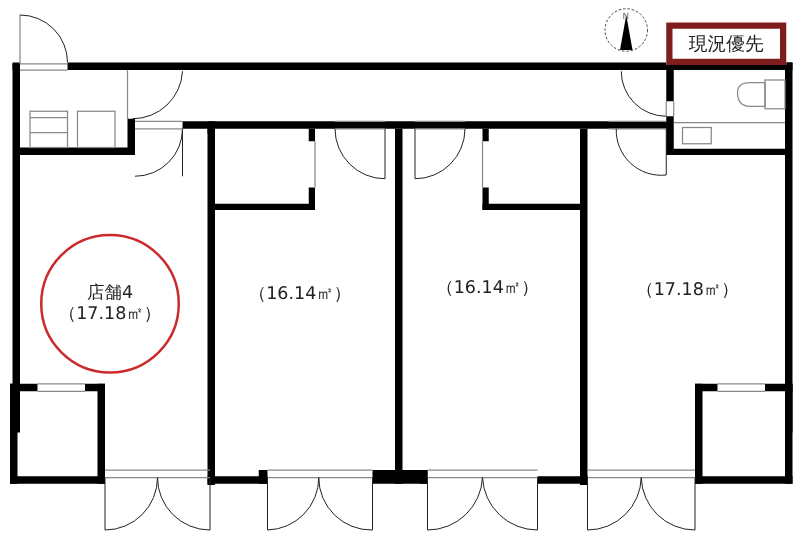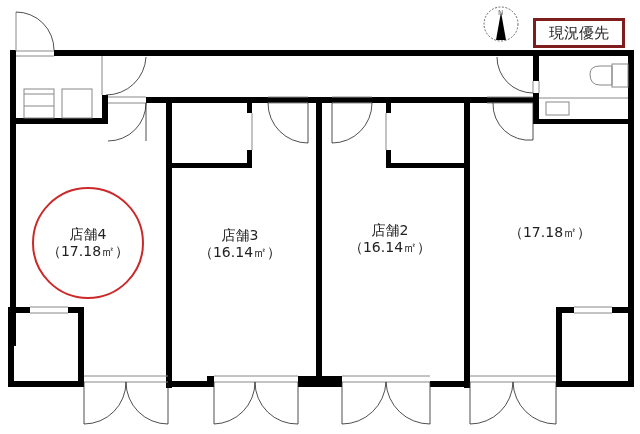--- a/index.html
+++ b/index.html
@@ -1,20 +1,20 @@
 <!DOCTYPE html>
 <html><head>
 <meta charset="utf-8">
 <style>
   html,body{margin:0;padding:0;background:#fff;}
   body{width:640px;height:434px;position:relative;overflow:hidden;font-family:"DejaVu Sans","Liberation Sans",sans-serif;}
   #plan{position:absolute;left:0;top:0;width:640px;height:434px;}
   .label{position:absolute;text-align:center;color:#222;font-size:14px;line-height:17px;white-space:nowrap;}
   .label span{display:block;}
-  .badge{position:absolute;left:533px;top:18px;width:86px;height:24px;border:3px solid #7f1d1d;background:#fff;font-size:15px;line-height:24px;text-align:center;color:#222;}
+  .badge{position:absolute;left:533px;top:18px;width:86px;height:24px;border:5px solid #7f1d1d;background:#fff;font-size:15px;line-height:24px;text-align:center;color:#222;}
   .highlight{position:absolute;left:32px;top:187px;width:112px;height:112px;border:2.5px solid #cc2a2a;border-radius:50%;box-sizing:border-box;}
 </style>
 </head>
 <body>
 
 <svg id="plan" viewBox="0 0 640 434" xmlns="http://www.w3.org/2000/svg">
 
   <g fill="#000">
 
     <rect x="10" y="51" width="6" height="295"></rect>
@@ -149,22 +149,20 @@
 
 <div class="badge">現況優先</div>
 
 <div class="highlight"></div>
 
 <div class="label" style="left:38px;top:226px;width:100px;">
   <span>店舗4</span>
   <span>（17.18㎡）</span>
 </div>
 <div class="label" style="left:190px;top:227px;width:100px;">
-  <span>店舗3</span>
   <span>（16.14㎡）</span>
 </div>
 <div class="label" style="left:340px;top:222px;width:100px;">
-  <span>店舗2</span>
   <span>（16.14㎡）</span>
 </div>
 <div class="label" style="left:500px;top:224px;width:100px;">
   <span>（17.18㎡）</span>
 </div>
 
 </body></html>

